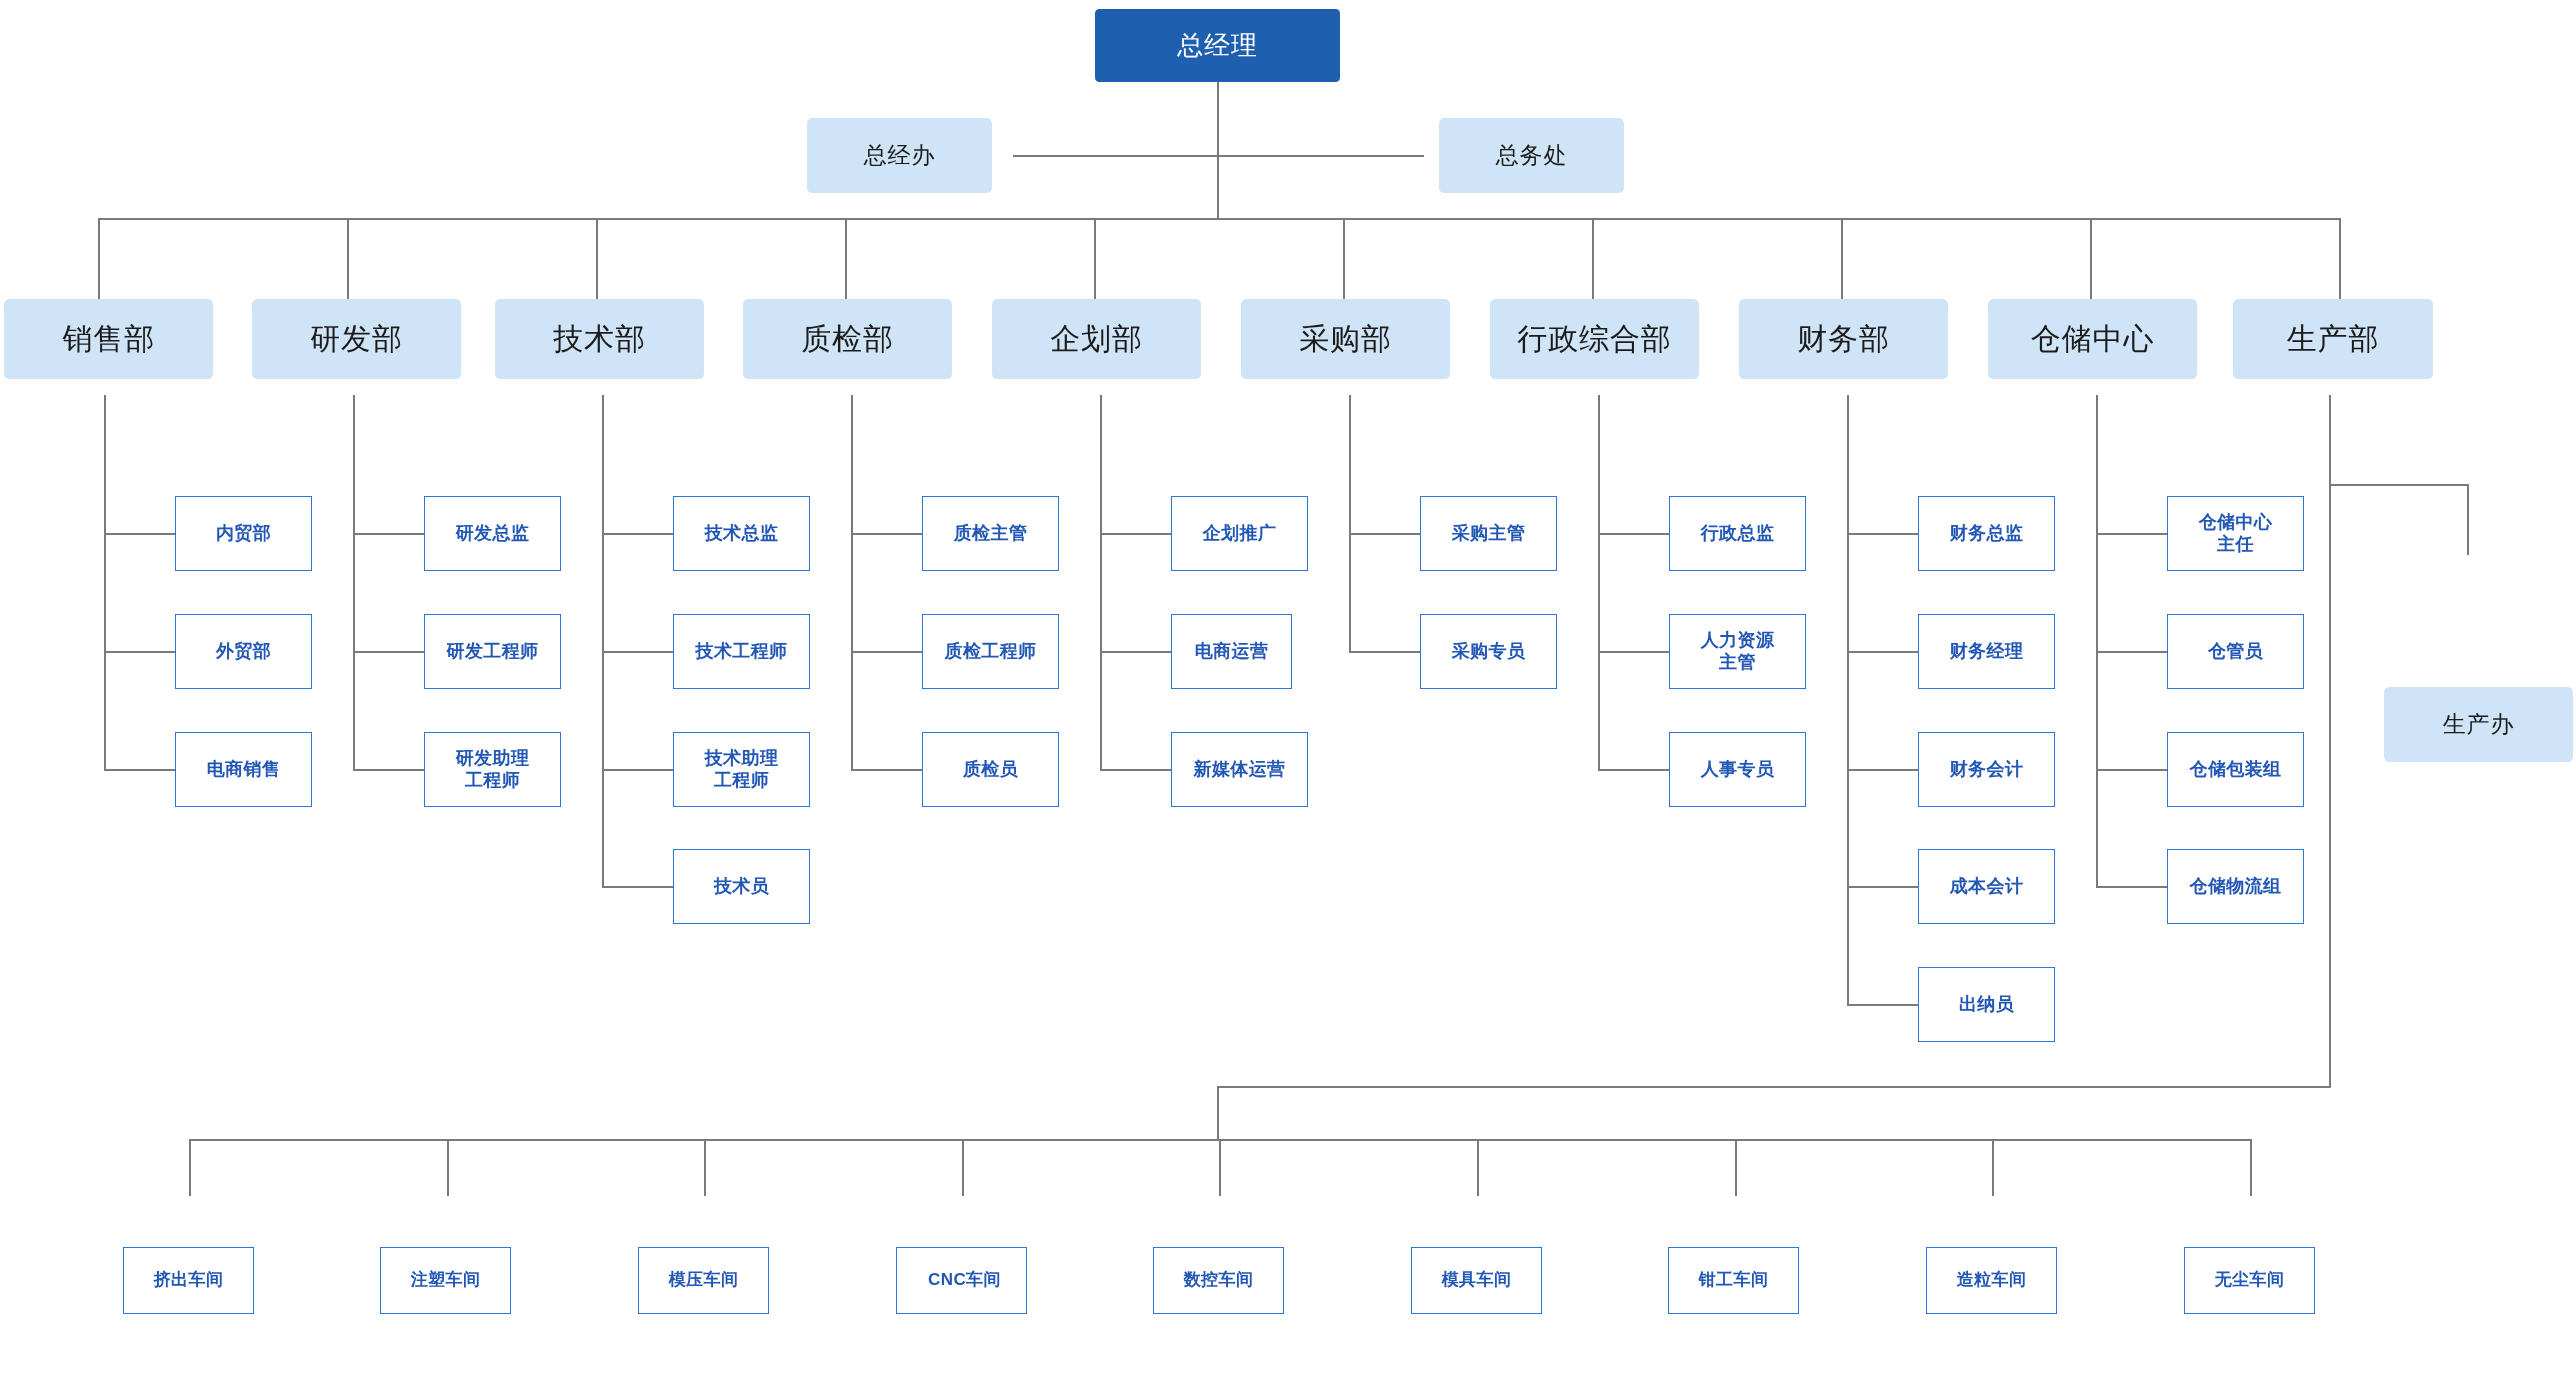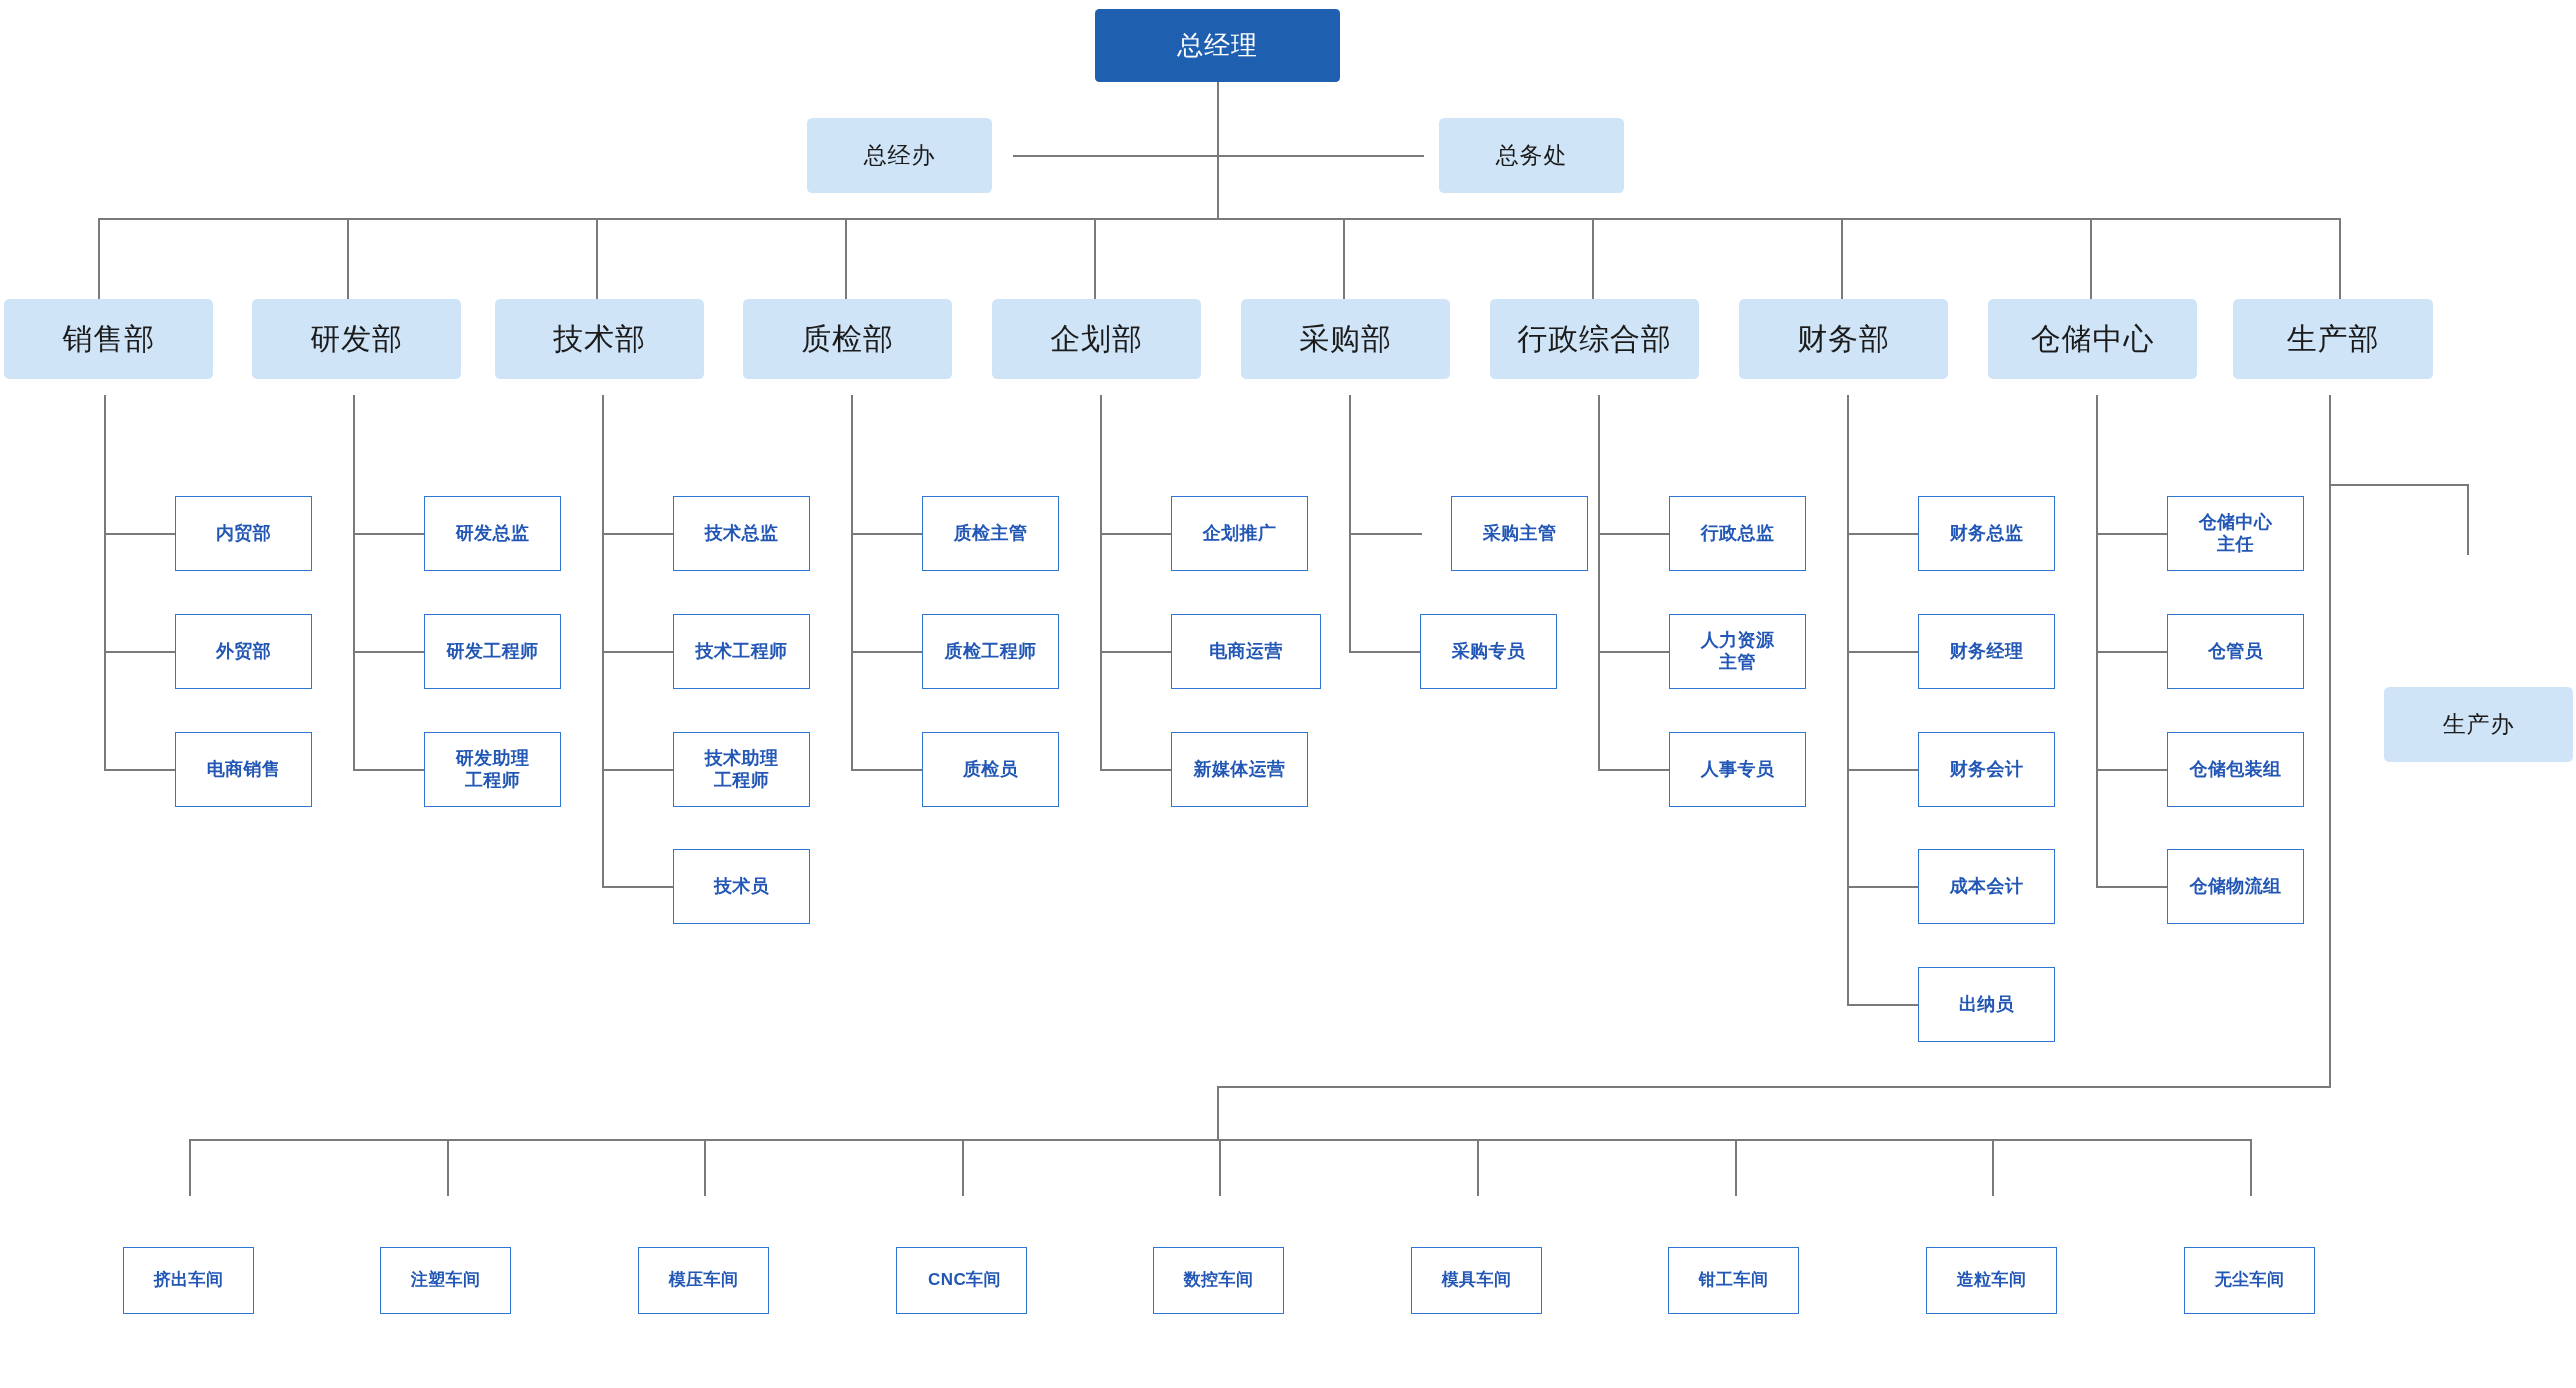--- a/index.html
+++ b/index.html
@@ -194,24 +194,24 @@
   <div class="node sub" style="left:673px; top:614px; width:137px; height:75px;">技术工程师</div>
   <div class="node sub" style="left:673px; top:732px; width:137px; height:75px;">技术助理
 工程师</div>
   <div class="node sub" style="left:673px; top:849px; width:137px; height:75px;">技术员</div>
 
   <div class="node sub" style="left:922px; top:496px; width:137px; height:75px;">质检主管</div>
   <div class="node sub" style="left:922px; top:614px; width:137px; height:75px;">质检工程师</div>
   <div class="node sub" style="left:922px; top:732px; width:137px; height:75px;">质检员</div>
 
   <div class="node sub" style="left:1171px; top:496px; width:137px; height:75px;">企划推广</div>
-  <div class="node sub" style="left:1171px; top:614px; width:150px; height:75px;">电商运营</div>
+  <div class="node sub" style="left:1171px; top:614px; width:121px; height:75px;">电商运营</div>
   <div class="node sub" style="left:1171px; top:732px; width:137px; height:75px;">新媒体运营</div>
 
-  <div class="node sub" style="left:1420px; top:496px; width:137px; height:75px;margin-left:31px;">采购主管</div>
+  <div class="node sub" style="left:1420px; top:496px; width:137px; height:75px;">采购主管</div>
   <div class="node sub" style="left:1420px; top:614px; width:137px; height:75px;">采购专员</div>
 
   <div class="node sub" style="left:1669px; top:496px; width:137px; height:75px;">行政总监</div>
   <div class="node sub" style="left:1669px; top:614px; width:137px; height:75px;">人力资源
 主管</div>
   <div class="node sub" style="left:1669px; top:732px; width:137px; height:75px;">人事专员</div>
 
   <div class="node sub" style="left:1918px; top:496px; width:137px; height:75px;">财务总监</div>
   <div class="node sub" style="left:1918px; top:614px; width:137px; height:75px;">财务经理</div>
   <div class="node sub" style="left:1918px; top:732px; width:137px; height:75px;">财务会计</div>

